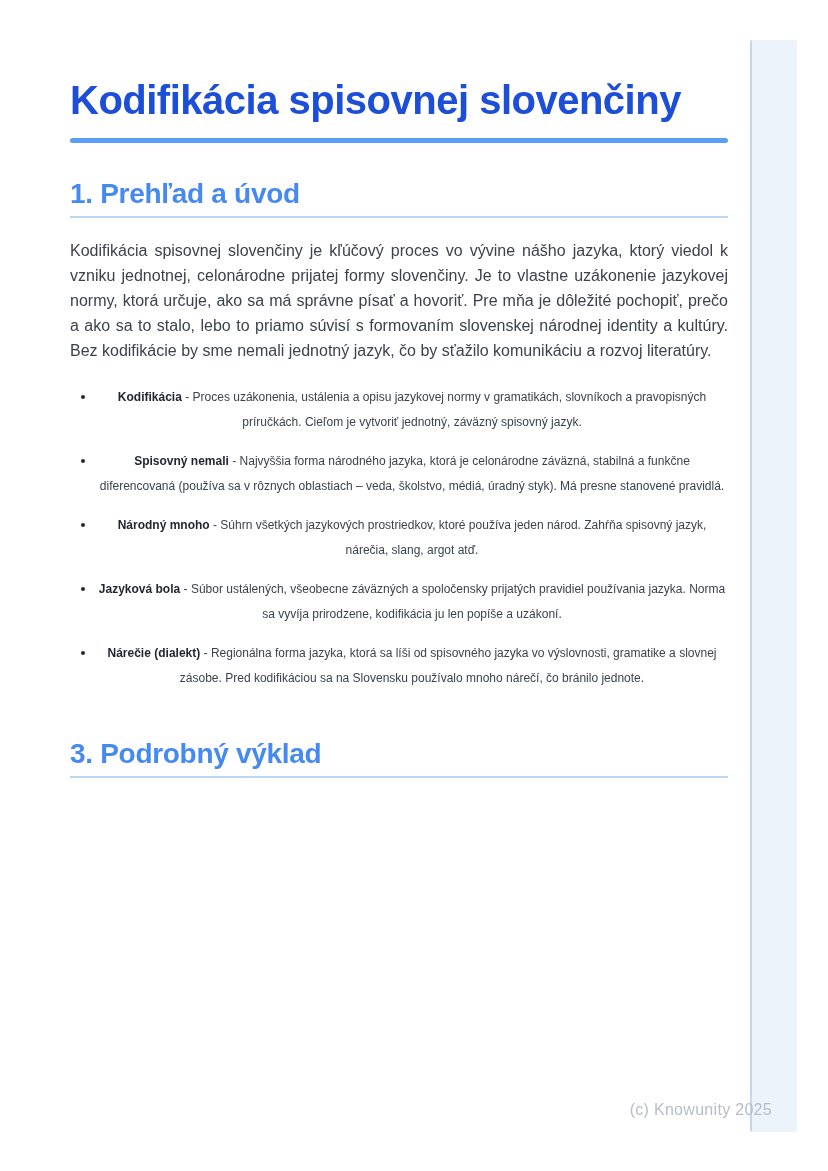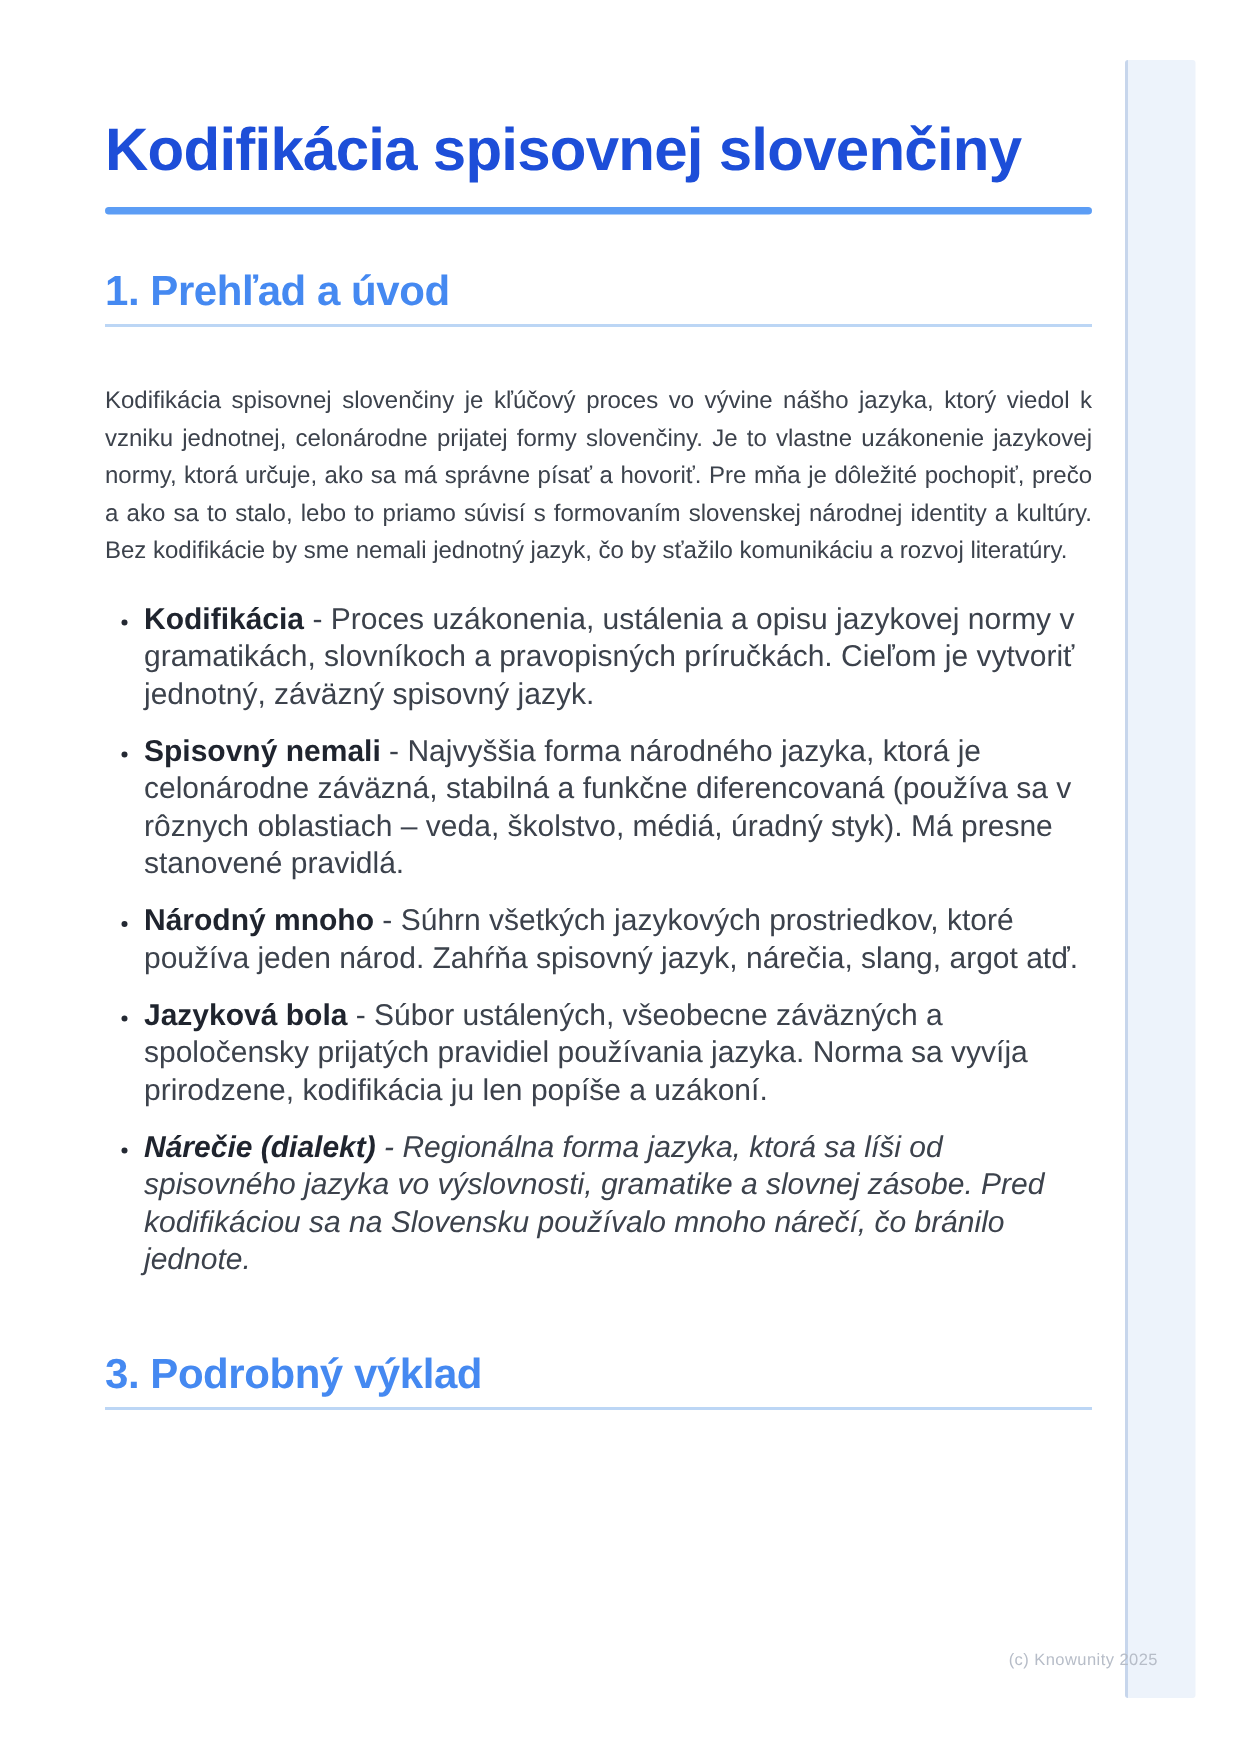--- a/index.html
+++ b/index.html
@@ -55,56 +55,56 @@
     padding-bottom: 5px;
     border-bottom: 2px solid #bcd6f5;
   }
   h2.sec-heading.first {
     margin-top: 34px;
   }
   h2.sec-heading.after-list {
     margin-top: 46px;
   }
   p.body-par {
-    margin: 37px 0 0 0;
+    margin: 20px 0 0 0;
     font-size: 16px;
     line-height: 25px;
     color: #3c424c;
     text-align: justify;
   }
   p.body-par.justify-last {
     text-align-last: justify;
   }
   ul.term-list {
     margin: 21px 0 0 0;
     padding-left: 26px;
   }
   ul.term-list li {
-    font-size: 20px;
+    font-size: 12px;
     line-height: 25px;
     color: #3c424c;
     margin-bottom: 13px;
+    text-align: center;
   }
   ul.term-list li::marker {
     color: #242933;
     font-size: 14px;
   }
   ul.term-list li:last-child {
     margin-bottom: 16px;
-    font-style: italic;
   }
   .term {
     font-weight: 700;
     color: #1f242e;
   }
   .copyright {
     position: absolute;
     top: 1101px;
     right: 56px;
-    font-size: 11px;
+    font-size: 16px;
     letter-spacing: 0.3px;
     color: #b7bdc8;
     z-index: 2;
     text-align: right;
   }
 </style>
 </head>
 <body>
 
 <div class="next-page-strip"></div>

